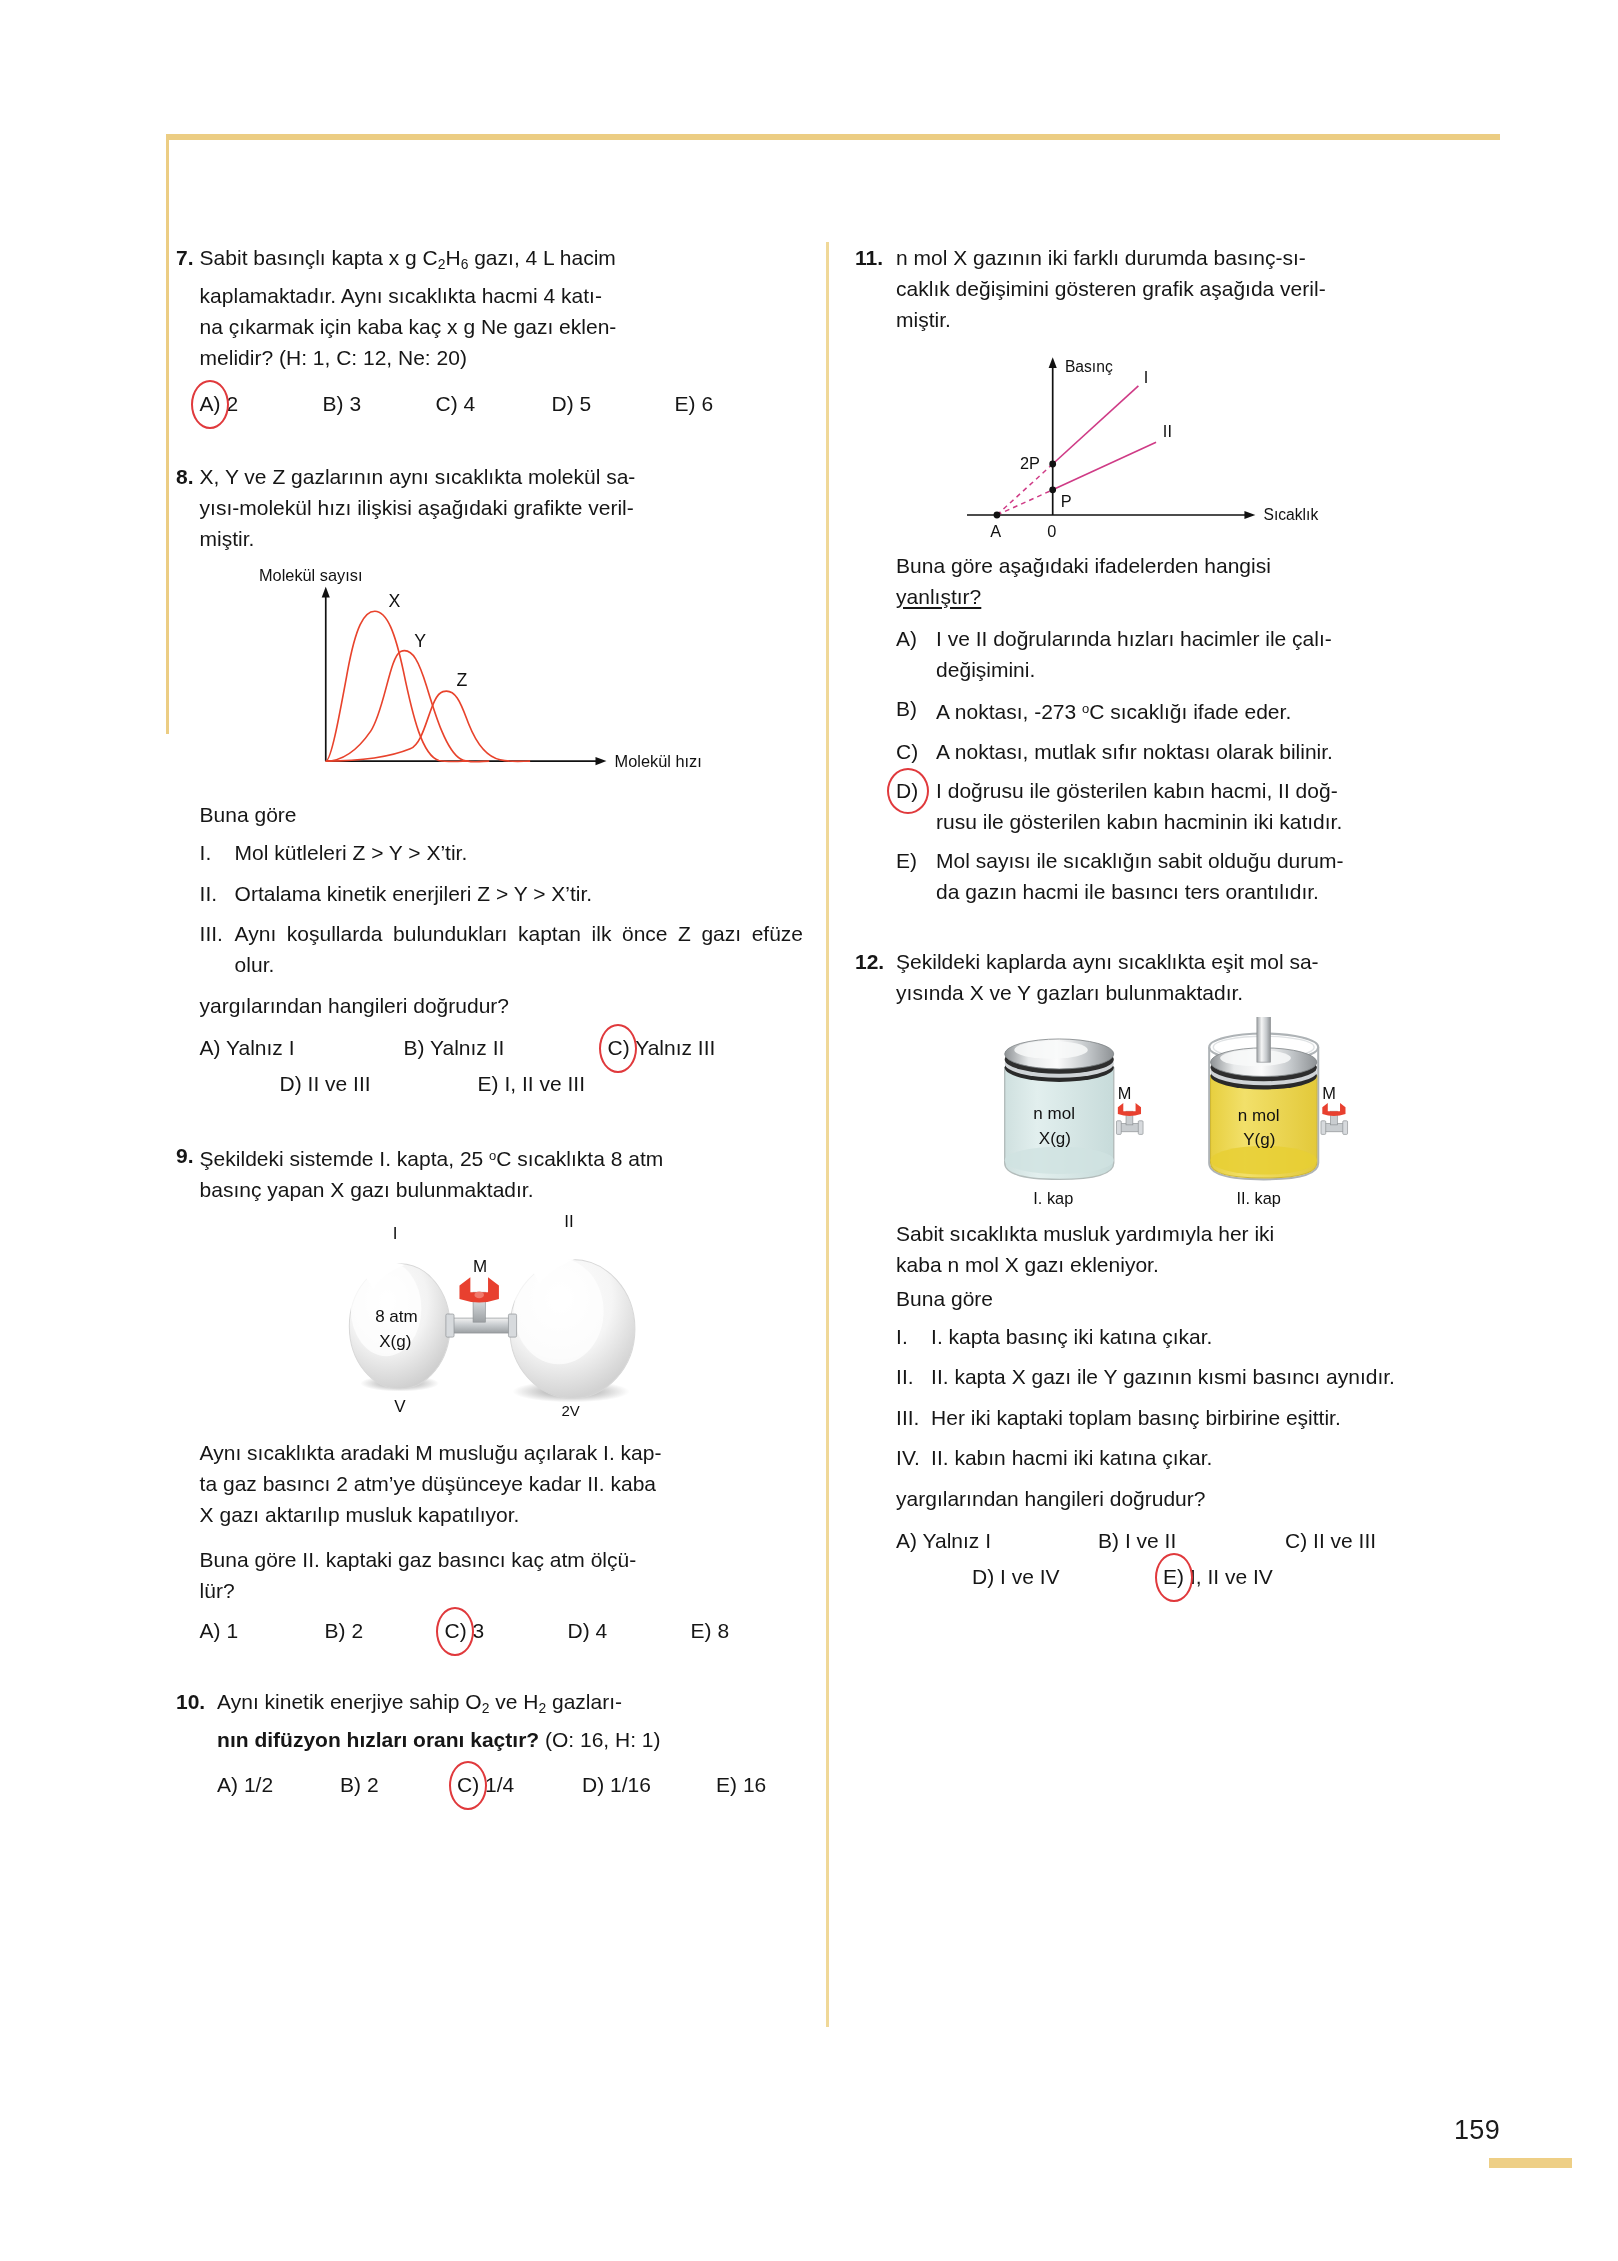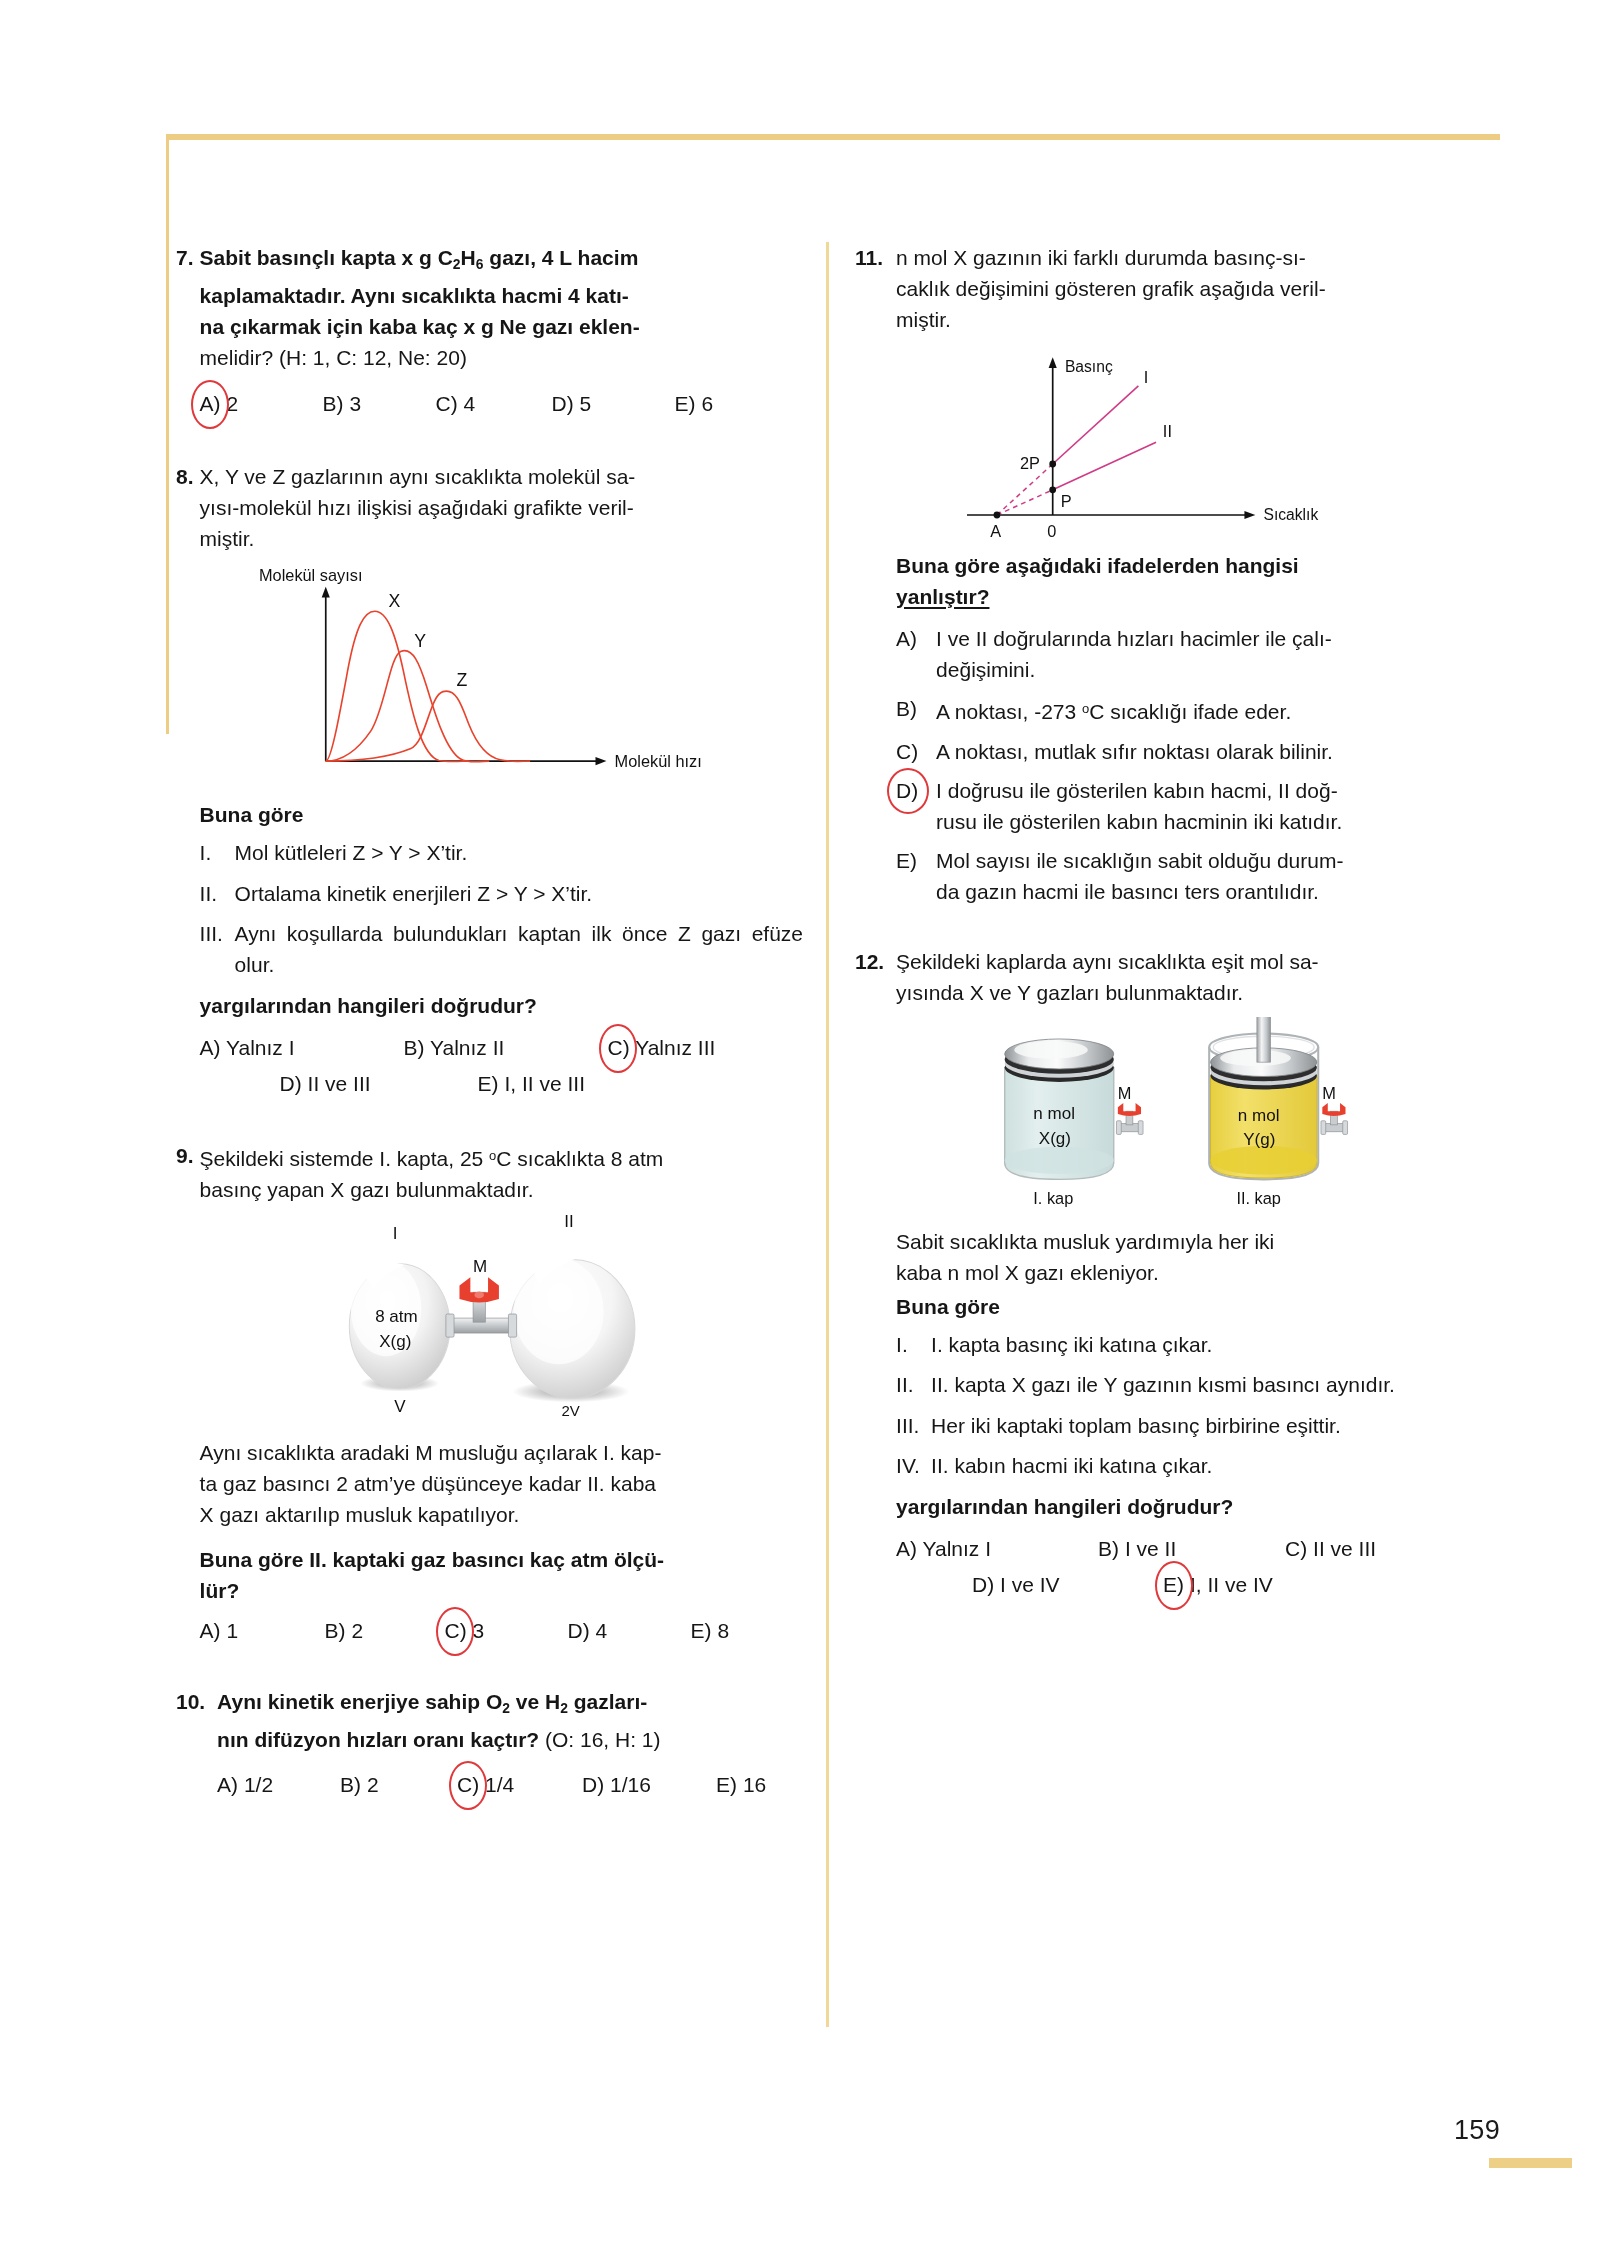--- a/index.html
+++ b/index.html
@@ -47,21 +47,21 @@
     display:flex;align-items:flex-start;
   }
   .qnum{
     font-weight:bold;font-size:21px;line-height:31px;
     flex:0 0 auto;margin-right:6.1px;
   }
   .qnum.w2{min-width:35px;}
   .qbody{flex:1 1 auto;}
 
   .t{font-size:21px;line-height:31px;}
-  .t.bold{font-weight:bold;}
+  .t.bold{font-weight:normal;}
   .t.justall{text-align:justify;}
   .u{ text-decoration:underline; text-underline-offset:3.4px; }
 
   
   .rlist{margin-top:6.8px;}
   .rli{display:flex;font-size:21px;line-height:31px;margin-bottom:9.5px;}
   .rli .rn{flex:0 0 35px;}
   .rli .rt{flex:1 1 auto;}
   .rli.j .rt{text-align:justify;text-align-last:left;}
 
@@ -453,21 +453,21 @@
           <rect x="570" y="138" width="10" height="20" fill="#c9cdd0" stroke="#8e9295" stroke-width="1"></rect>
           <path d="M558,132 L566,126 L566,138 L584,138 L584,126 L592,132 L592,142 Q575,148 558,142 Z" fill="#e8402f"></path>
           <text x="558" y="120" font-family="Liberation Sans, sans-serif" font-size="24" fill="#111">M</text>
 
           <text x="434" y="152" font-family="Liberation Sans, sans-serif" font-size="25" fill="#111">n mol</text>
           <text x="442" y="188" font-family="Liberation Sans, sans-serif" font-size="25" fill="#111">Y(g)</text>
           <text x="432" y="274" font-family="Liberation Sans, sans-serif" font-size="24" fill="#111">II. kap</text>
         </svg>
       </div>
 
-      <div class="qhead" style="margin-top:11px">
+      <div class="qhead" style="margin-top:3px">
         <div class="qnum w2" style="visibility:hidden">12.</div>
         <div class="qbody">
           <div class="t justall">Sabit sıcaklıkta musluk yardımıyla her iki</div>
           <div class="t">kaba n mol X gazı ekleniyor.</div>
           <div class="t bold" style="margin-top:2.7px">Buna göre</div>
 
           <div class="rlist">
             <div class="rli">
               <div class="rn">I.</div>
               <div class="rt">I. kapta basınç iki katına çıkar.</div>

